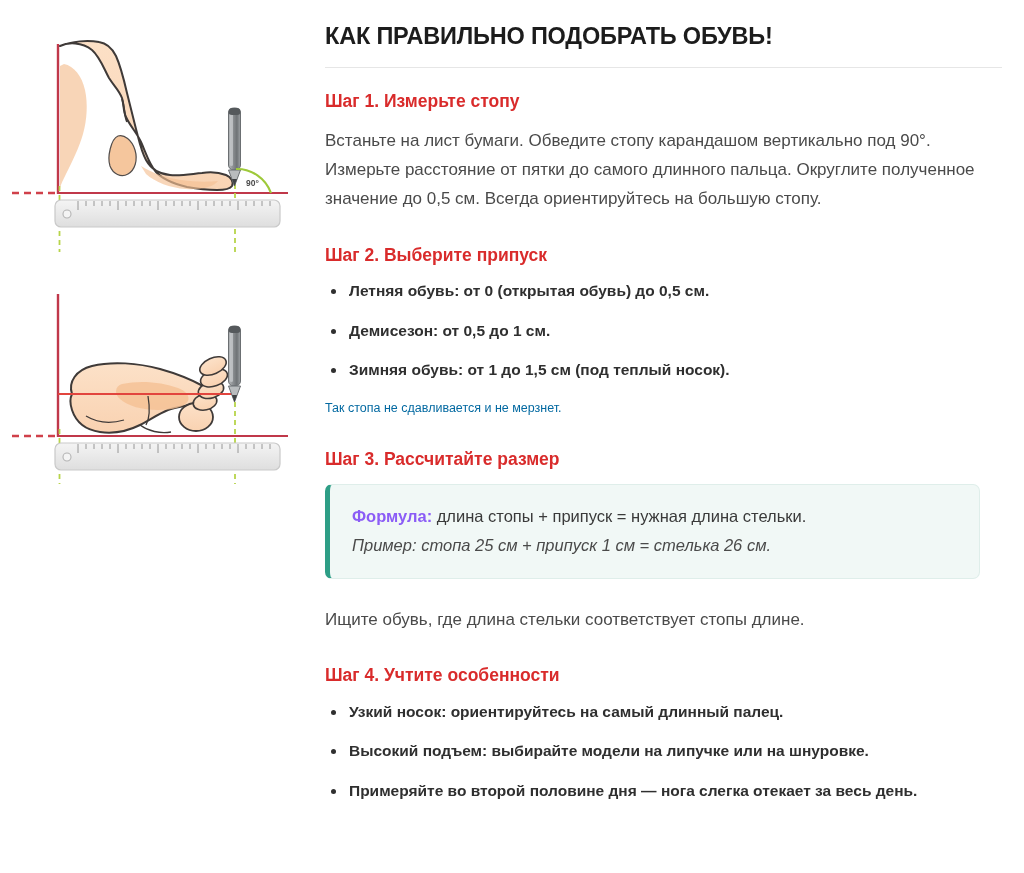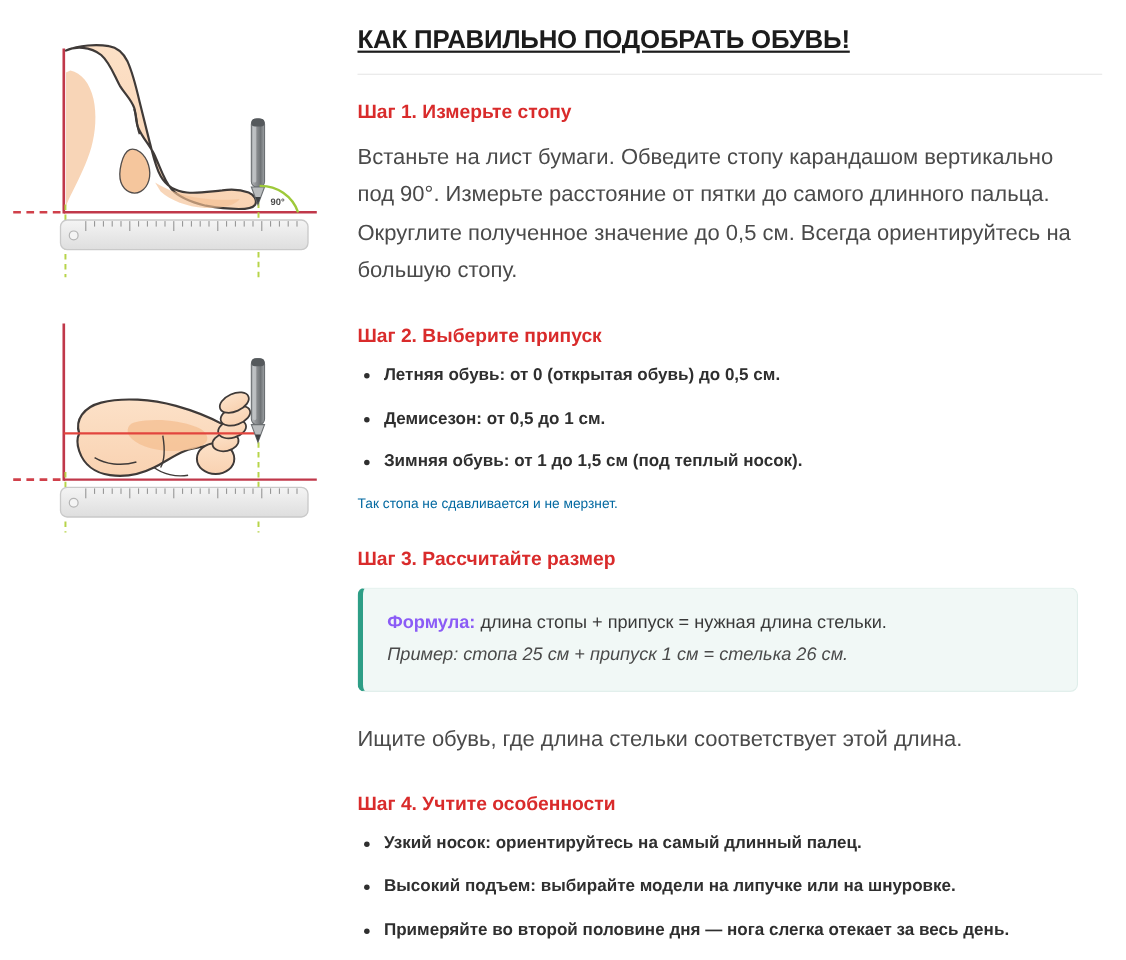--- a/index.html
+++ b/index.html
@@ -44,40 +44,39 @@
     min-width: 0;
   }
 
   .page-title {
     font-size: 23.5px;
     font-weight: bold;
     color: #1c1c1c;
     letter-spacing: -0.2px;
     margin: 0 0 17px 0;
     line-height: 1.2;
-    text-decoration: underline;
   }
   .title-rule {
     height: 1px;
     background: #e6e6e6;
     border: 0;
     margin: 0 0 22px 0;
   }
 
   .step-heading {
     font-size: 17.5px;
     font-weight: bold;
     color: #d92b2b;
     margin: 0 0 13px 0;
     line-height: 1.3;
   }
   .step-heading.sp-top { margin-top: 30px; }
 
   .para {
-    font-size: 20px;
+    font-size: 17px;
     line-height: 1.72;
     color: #4a4a4a;
     margin: 0 0 6px 0;
     max-width: 660px;
   }
   .para.tight { margin-bottom: 0; }
 
   ul.bullets {
     list-style: none;
     margin: 14px 0 0 0;
@@ -369,21 +368,21 @@
     </section>
 
     <section>
       <h2 class="step-heading sp-top">Шаг 3. Рассчитайте размер</h2>
       <div class="formula-box">
         <div class="formula-line">
           <span class="formula-label">Формула:</span><span> длина стопы + припуск = нужная длина стельки.</span>
         </div>
         <div class="formula-example">Пример: стопа 25 см + припуск 1 см = стелька 26 см.</div>
       </div>
-      <p class="para after-box">Ищите обувь, где длина стельки соответствует этой длина.</p>
+      <p class="para after-box">Ищите обувь, где длина стельки соответствует стопы длине.</p>
     </section>
 
     <section>
       <h2 class="step-heading sp-top">Шаг 4. Учтите особенности</h2>
       <ul class="bullets">
         <li>Узкий носок: ориентируйтесь на самый длинный палец.</li>
         <li>Высокий подъем: выбирайте модели на липучке или на шнуровке.</li>
         <li>Примеряйте во второй половине дня — нога слегка отекает за весь день.</li>
       </ul>
     </section>

